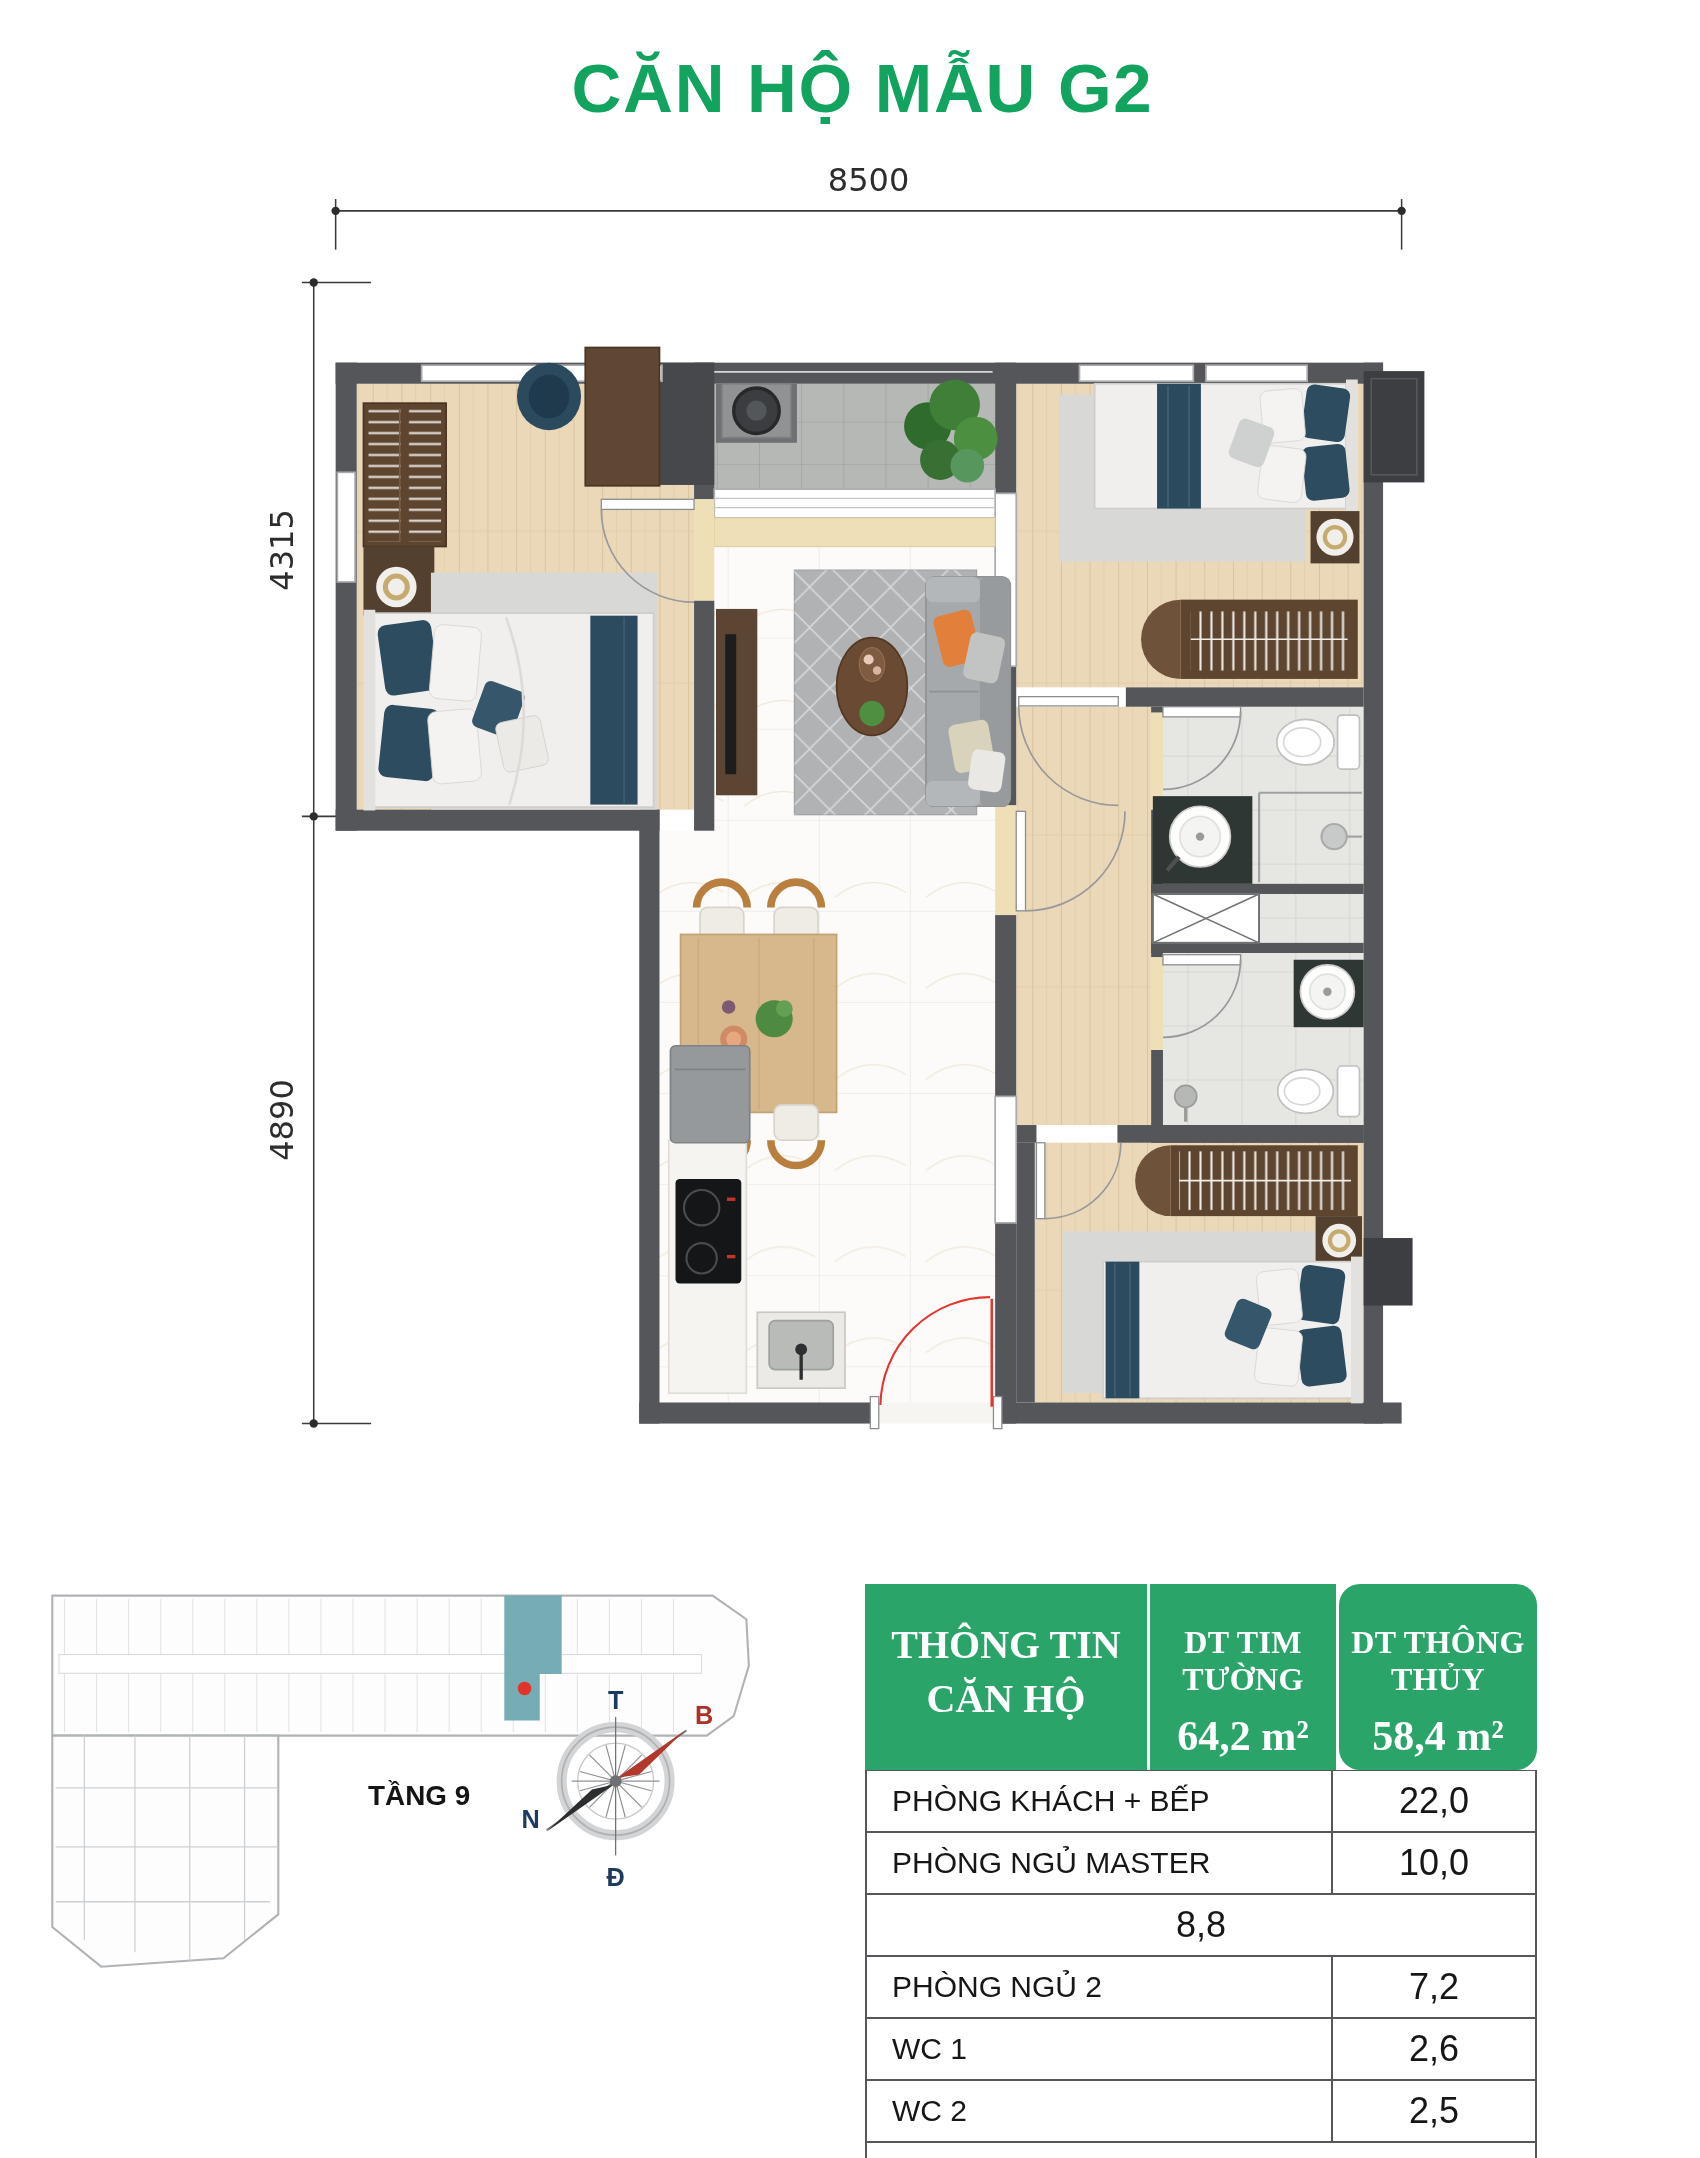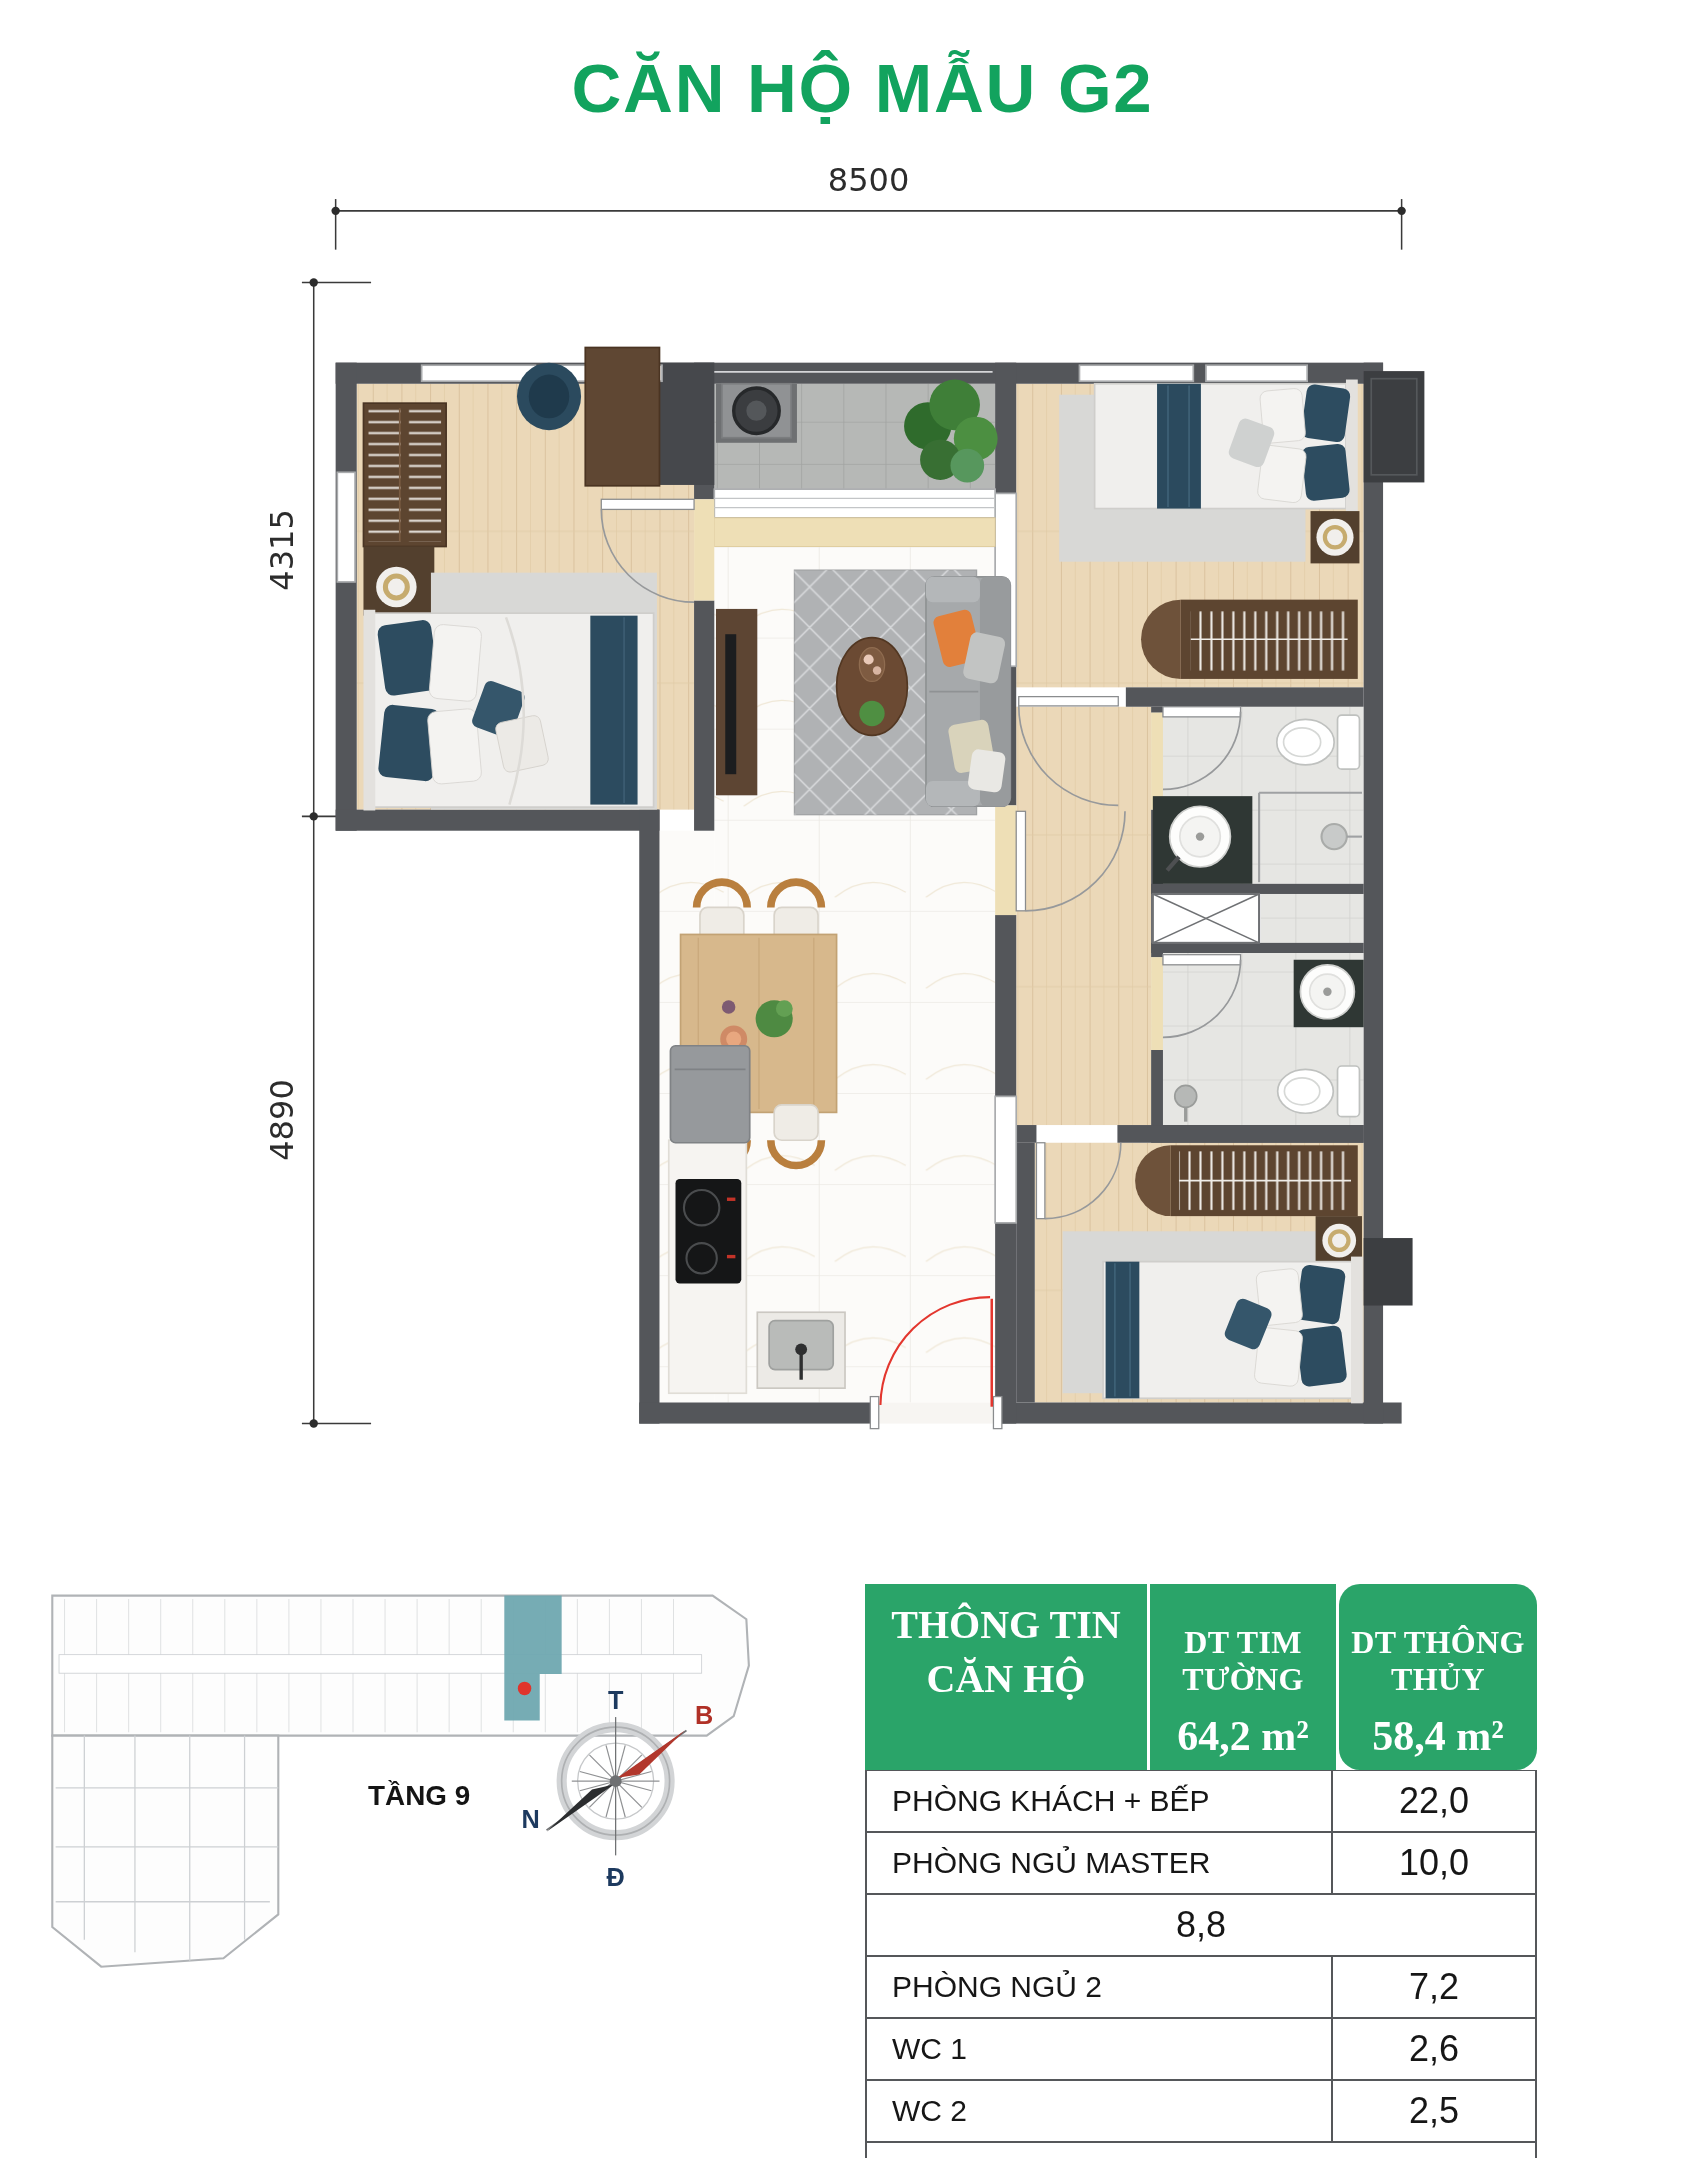--- a/index.html
+++ b/index.html
@@ -7,21 +7,21 @@
         font-family:"Liberation Sans", sans-serif;}
   svg{position:absolute;left:0;top:0;}
   .page-title{position:absolute;left:0;top:37px;width:1701px;margin:12px;text-align:center;
       font-size:69px;font-weight:800;letter-spacing:1.7px;color:#12a35e;
       font-family:"Liberation Sans", sans-serif;}
   
   .info-table{position:absolute;left:865px;top:1584px;width:672px;}
   .tbl-head{display:flex;gap:3.4px;}
   .hc{background:#2aa469;color:#ffffff;text-align:center;box-sizing:border-box;height:186px;
       font-family:"Liberation Serif", serif;}
-  .hc.c1{width:295px;font-size:40px;font-weight:700;line-height:1.35;padding-top:14px;}
+  .hc.c1{width:295px;font-size:40px;font-weight:700;line-height:1.35;padding-top:34px;}
   .hc.c2{width:194px;}
   .hc.c3{width:207px;border-radius:21px;}
   .hl{font-size:32px;font-weight:700;margin-top:40px;letter-spacing:0.4px;}
   .hv{font-size:42px;font-weight:700;margin-top:13.5px;}
   .tbl-body{border:2.5px solid #55575a;border-top:1.7px solid #55575a;}
   .trow{display:flex;height:60px;border-top:2.5px solid #55575a;align-items:stretch;}
   .trow:first-child{border-top:none;}
   .cell-label{width:466px;box-sizing:border-box;border-right:2.5px solid #55575a;
       display:flex;align-items:center;padding-left:25px;font-size:30px;color:#161616;}
   .cell-value{flex:1;display:flex;align-items:center;justify-content:center;

